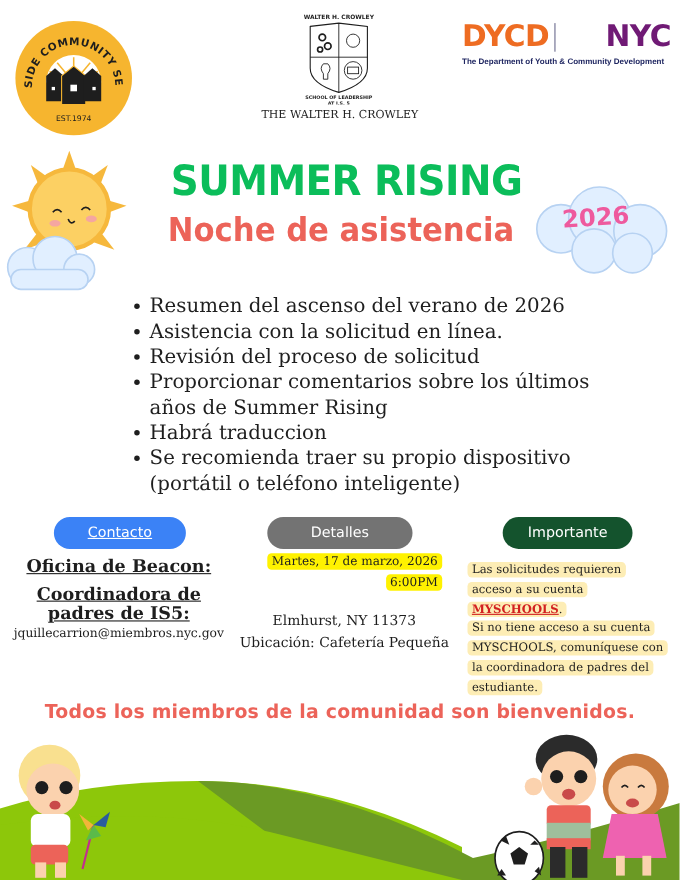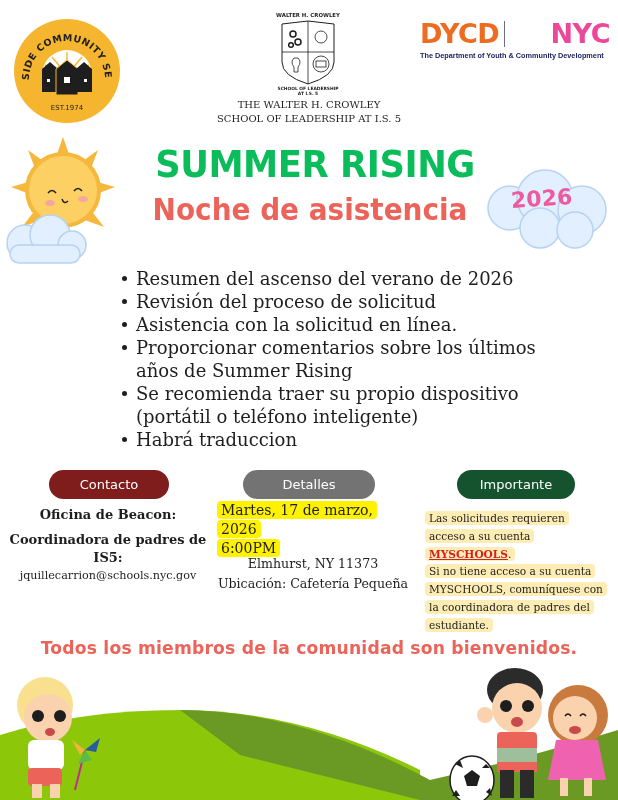--- a/index.html
+++ b/index.html
@@ -8,52 +8,52 @@
 
     .abs { position: absolute; }
 
     
     .scs-logo { left: 12px; top: 17px; width: 110px; height: 108px; }
     .school-crest { left: 268px; top: 10px; width: 80px; height: 85px; }
     .dycd-logo { left: 420px; top: 20px; width: 190px; height: 44px; }
     .dycd-row { display: flex; align-items: center; font-family: "DejaVu Sans", sans-serif; font-weight: bold; font-size: 27px; letter-spacing: -0.5px; line-height: 28px; }
     .dycd-word { color: #ee6c22; }
     .dycd-sep { width: 1.5px; height: 26px; background: #6b6b8e; margin: 0 5px; }
-    .nyc-word { color: #ec4899; margin-left: 41px; }
+    .nyc-word { color: #701a75; margin-left: 41px; }
     .dycd-sub { font-family: "Liberation Sans", sans-serif; font-size: 7.3px; color: #1f2661; font-weight: bold; margin-top: 3px; white-space: nowrap; }
 
     .school-name { left: 150px; width: 318px; top: 98px; text-align: center; font-family: "DejaVu Serif", serif; font-size: 10px; line-height: 14px; color: #1e1e1e; }
 
     
     .title-main { left: 130px; top: 143px; width: 370px; text-align: center; font-family: "DejaVu Sans", sans-serif; font-weight: bold; font-size: 38px; letter-spacing: -0.5px; color: #0bbd5a; line-height: 42px; transform: scaleX(0.93); transform-origin: center; }
     .title-sub { left: 115px; top: 192px; width: 390px; text-align: center; font-family: "DejaVu Sans", sans-serif; font-weight: bold; font-size: 30px; color: #ec6359; line-height: 36px; transform: scaleX(0.93); transform-origin: center; }
     .year-badge { left: 511px; top: 186px; font-family: "DejaVu Sans", sans-serif; font-weight: bold; font-size: 22px; color: #ee5a9e; transform: rotate(-4deg); }
 
     .sun { left: 8px; top: 135px; width: 110px; height: 110px; }
     .cloud-left { left: 0px; top: 205px; width: 90px; height: 60px; }
     .cloud-right { left: 480px; top: 168px; width: 135px; height: 85px; }
 
     
     .bullets { left: 118px; top: 267px; width: 420px; list-style: none; font-family: "DejaVu Serif", serif; font-size: 18px; line-height: 23px; color: #1e1e1e; }
     .bullets li { position: relative; padding-left: 18px; }
     .bullets li::before { content: ""; position: absolute; left: 4px; top: 9px; width: 5px; height: 5px; border-radius: 50%; background: #1e1e1e; }
 
     
     .pill { height: 29px; border-radius: 15px; color: #fff; font-family: "DejaVu Sans", sans-serif; font-size: 13px; display: flex; align-items: center; justify-content: center; }
-    .pill-contacto { left: 49px; top: 470px; width: 120px; background: #7f1d1d; }
+    .pill-contacto { left: 49px; top: 470px; width: 120px; background: #3b82f6; text-decoration: underline; }
     .pill-detalles { left: 243px; top: 470px; width: 132px; background: #737373; }
     .pill-importante { left: 457px; top: 470px; width: 118px; background: #14532d; }
 
     
     .contact-col { left: 8px; top: 506px; width: 200px; text-align: center; font-family: "DejaVu Serif", serif; font-size: 11.2px; line-height: 18px; color: #1e1e1e; }
-    .contact-col .heading { font-weight: bold; font-size: 13px; }
+    .contact-col .heading { font-weight: bold; text-decoration: underline; font-size: 16px; }
     .contact-col .gap { height: 7px; }
 
     
-    .details-date { left: 217px; top: 501px; width: 185px; text-align: left; font-family: "DejaVu Serif", serif; font-size: 14px; line-height: 19px; }
+    .details-date { left: 217px; top: 501px; width: 185px; text-align: right; font-family: "DejaVu Serif", serif; font-size: 11px; line-height: 19px; }
     .hl-yellow { background: #fff200; padding: 1px 4px; border-radius: 4px; box-decoration-break: clone; -webkit-box-decoration-break: clone; }
     .details-addr { left: 203px; top: 554px; width: 220px; text-align: center; font-family: "DejaVu Serif", serif; font-size: 12.6px; line-height: 20px; color: #1e1e1e; }
 
     
     .important-col { left: 425px; top: 510px; width: 185px; text-align: left; font-family: "DejaVu Serif", serif; font-size: 10.6px; line-height: 17.8px; color: #1e1e1e; }
     .hl-cream { background: #fdedb5; padding: 1px 4px; border-radius: 4px; box-decoration-break: clone; -webkit-box-decoration-break: clone; }
     .myschools-link { color: #d22020; font-weight: bold; text-decoration: underline; }
 
     
     .welcome { left: 0; top: 638px; width: 618px; text-align: center; font-family: "DejaVu Sans", sans-serif; font-weight: bold; font-size: 17.5px; color: #ec6359; letter-spacing: 0.2px; transform: scaleX(0.98); }
@@ -110,21 +110,20 @@
   <div class="dycd-row">
     <span class="dycd-word">DYCD</span>
     <span class="dycd-sep"></span>
     <span class="nyc-word">NYC</span>
   </div>
   <div class="dycd-sub">The Department of Youth &amp; Community Development</div>
 </div>
 
 <div class="abs school-name">
   <div>THE WALTER H. CROWLEY</div>
-  <div>SCHOOL OF LEADERSHIP AT I.S. 5</div>
 </div>
 
 <svg class="abs sun" viewBox="0 0 110 110">
   <g fill="#f6b83c">
     <polygon points="55,2 62,22 48,22"></polygon>
     <polygon points="20,15 38,28 28,36"></polygon>
     <polygon points="90,15 82,36 72,28"></polygon>
     <polygon points="3,52 24,46 24,60"></polygon>
     <polygon points="107,52 86,46 86,60"></polygon>
     <polygon points="14,92 28,74 36,84"></polygon>
@@ -155,36 +154,36 @@
     <circle cx="95" cy="62" r="18"></circle>
   </g>
 </svg>
 
 <div class="abs title-main">SUMMER RISING</div>
 <div class="abs title-sub">Noche de asistencia</div>
 <div class="abs year-badge">2026</div>
 
 <ul class="abs bullets">
   <li>Resumen del ascenso del verano de 2026</li>
+  <li>Asistencia con la solicitud en línea.</li>
   <li>Revisión del proceso de solicitud</li>
-  <li>Asistencia con la solicitud en línea.</li>
   <li>Proporcionar comentarios sobre los últimos años de Summer Rising</li>
+  <li>Habrá traduccion</li>
   <li>Se recomienda traer su propio dispositivo (portátil o teléfono inteligente)</li>
-  <li>Habrá traduccion</li>
 </ul>
 
 <div class="abs pill pill-contacto">Contacto</div>
 <div class="abs pill pill-detalles">Detalles</div>
 <div class="abs pill pill-importante">Importante</div>
 
 <div class="abs contact-col">
   <div class="heading">Oficina de Beacon:</div>
   <div class="gap"></div>
   <div class="heading">Coordinadora de padres de IS5:</div>
-  <div>jquillecarrion@schools.nyc.gov</div>
+  <div>jquillecarrion@miembros.nyc.gov</div>
 </div>
 
 <div class="abs details-date">
   <span class="hl-yellow">Martes, 17 de marzo, 2026</span><br>
   <span class="hl-yellow">6:00PM</span>
 </div>
 <div class="abs details-addr">
   <div>Elmhurst, NY 11373</div>
   <div>Ubicación: Cafetería Pequeña</div>
 </div>

